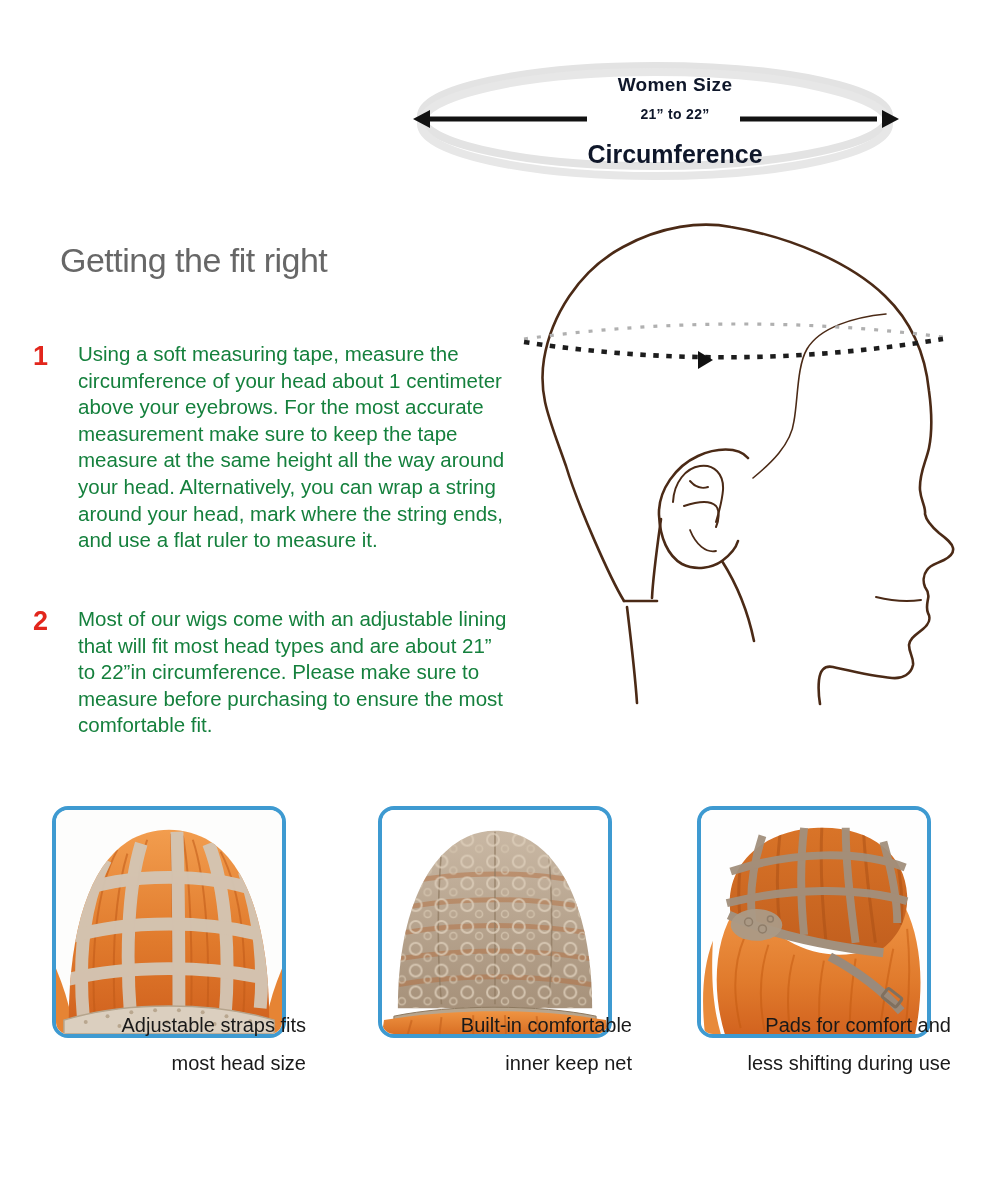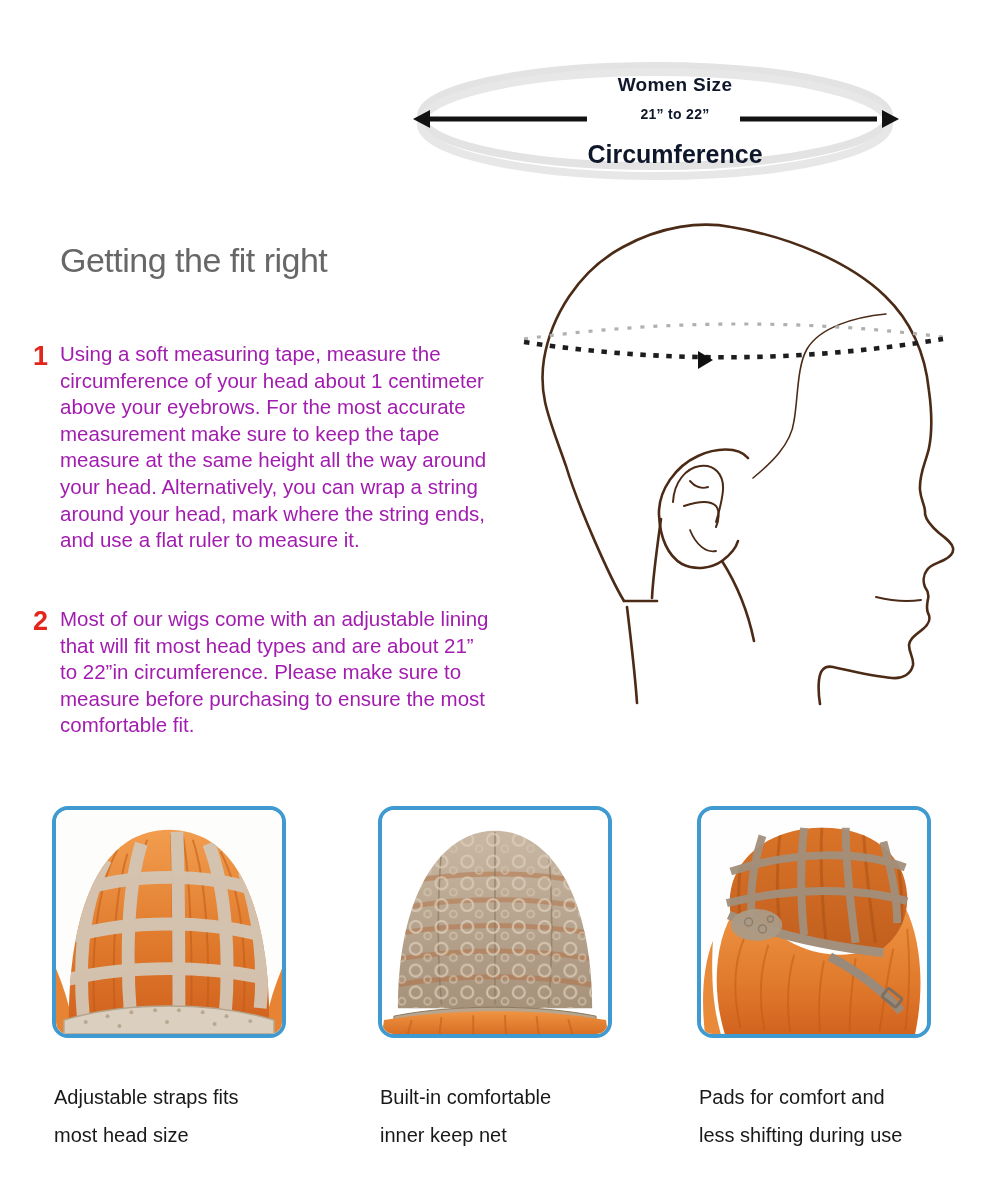--- a/index.html
+++ b/index.html
@@ -18,33 +18,33 @@
   .size-bottom{top:84px;font-size:25px;font-weight:700;}
 
   
   #heading{left:60px;top:242px;font-size:34px;line-height:1.1;color:#676767;letter-spacing:-.5px;}
 
   
   .step{left:33px;display:flex;align-items:flex-start;}
   #step-1{top:341px;}
   #step-2{top:606px;}
   .step-number{width:23px;font-size:27px;font-weight:bold;color:#e2261c;line-height:27px;margin-top:2px;flex:0 0 auto;}
-  .step-text{margin-left:4px;width:462px;font-size:20.5px;line-height:26.6px;color:#a21caf;white-space:pre-line;}
+  .step-text{margin-left:22px;width:462px;font-size:20.5px;line-height:26.6px;color:#15803d;white-space:pre-line;}
 
   
   #head-figure{left:505px;top:218px;width:462px;height:548px;}
 
   
   .feature-card{top:806px;width:234px;height:232px;box-sizing:border-box;border:4px solid #3e9ad1;border-radius:16px;overflow:hidden;background:#fff;}
   #feature-card-0{left:52px;}
   #feature-card-1{left:378px;}
   #feature-card-2{left:697px;}
   .feature-card svg{display:block;}
 
-  .caption{top:1078px;width:252px;font-size:20px;line-height:38px;color:#191919;white-space:pre-line;}
+  .caption{top:1006px;width:252px;font-size:20px;line-height:38px;color:#191919;white-space:pre-line;text-align:right;}
   #caption-0{left:54px;}
   #caption-1{left:380px;}
   #caption-2{left:699px;}
 </style>
 </head>
 <body>
 
 <div class="abs" id="size-diagram">
   <svg width="492" height="128" viewBox="0 0 492 128">
     <g>

